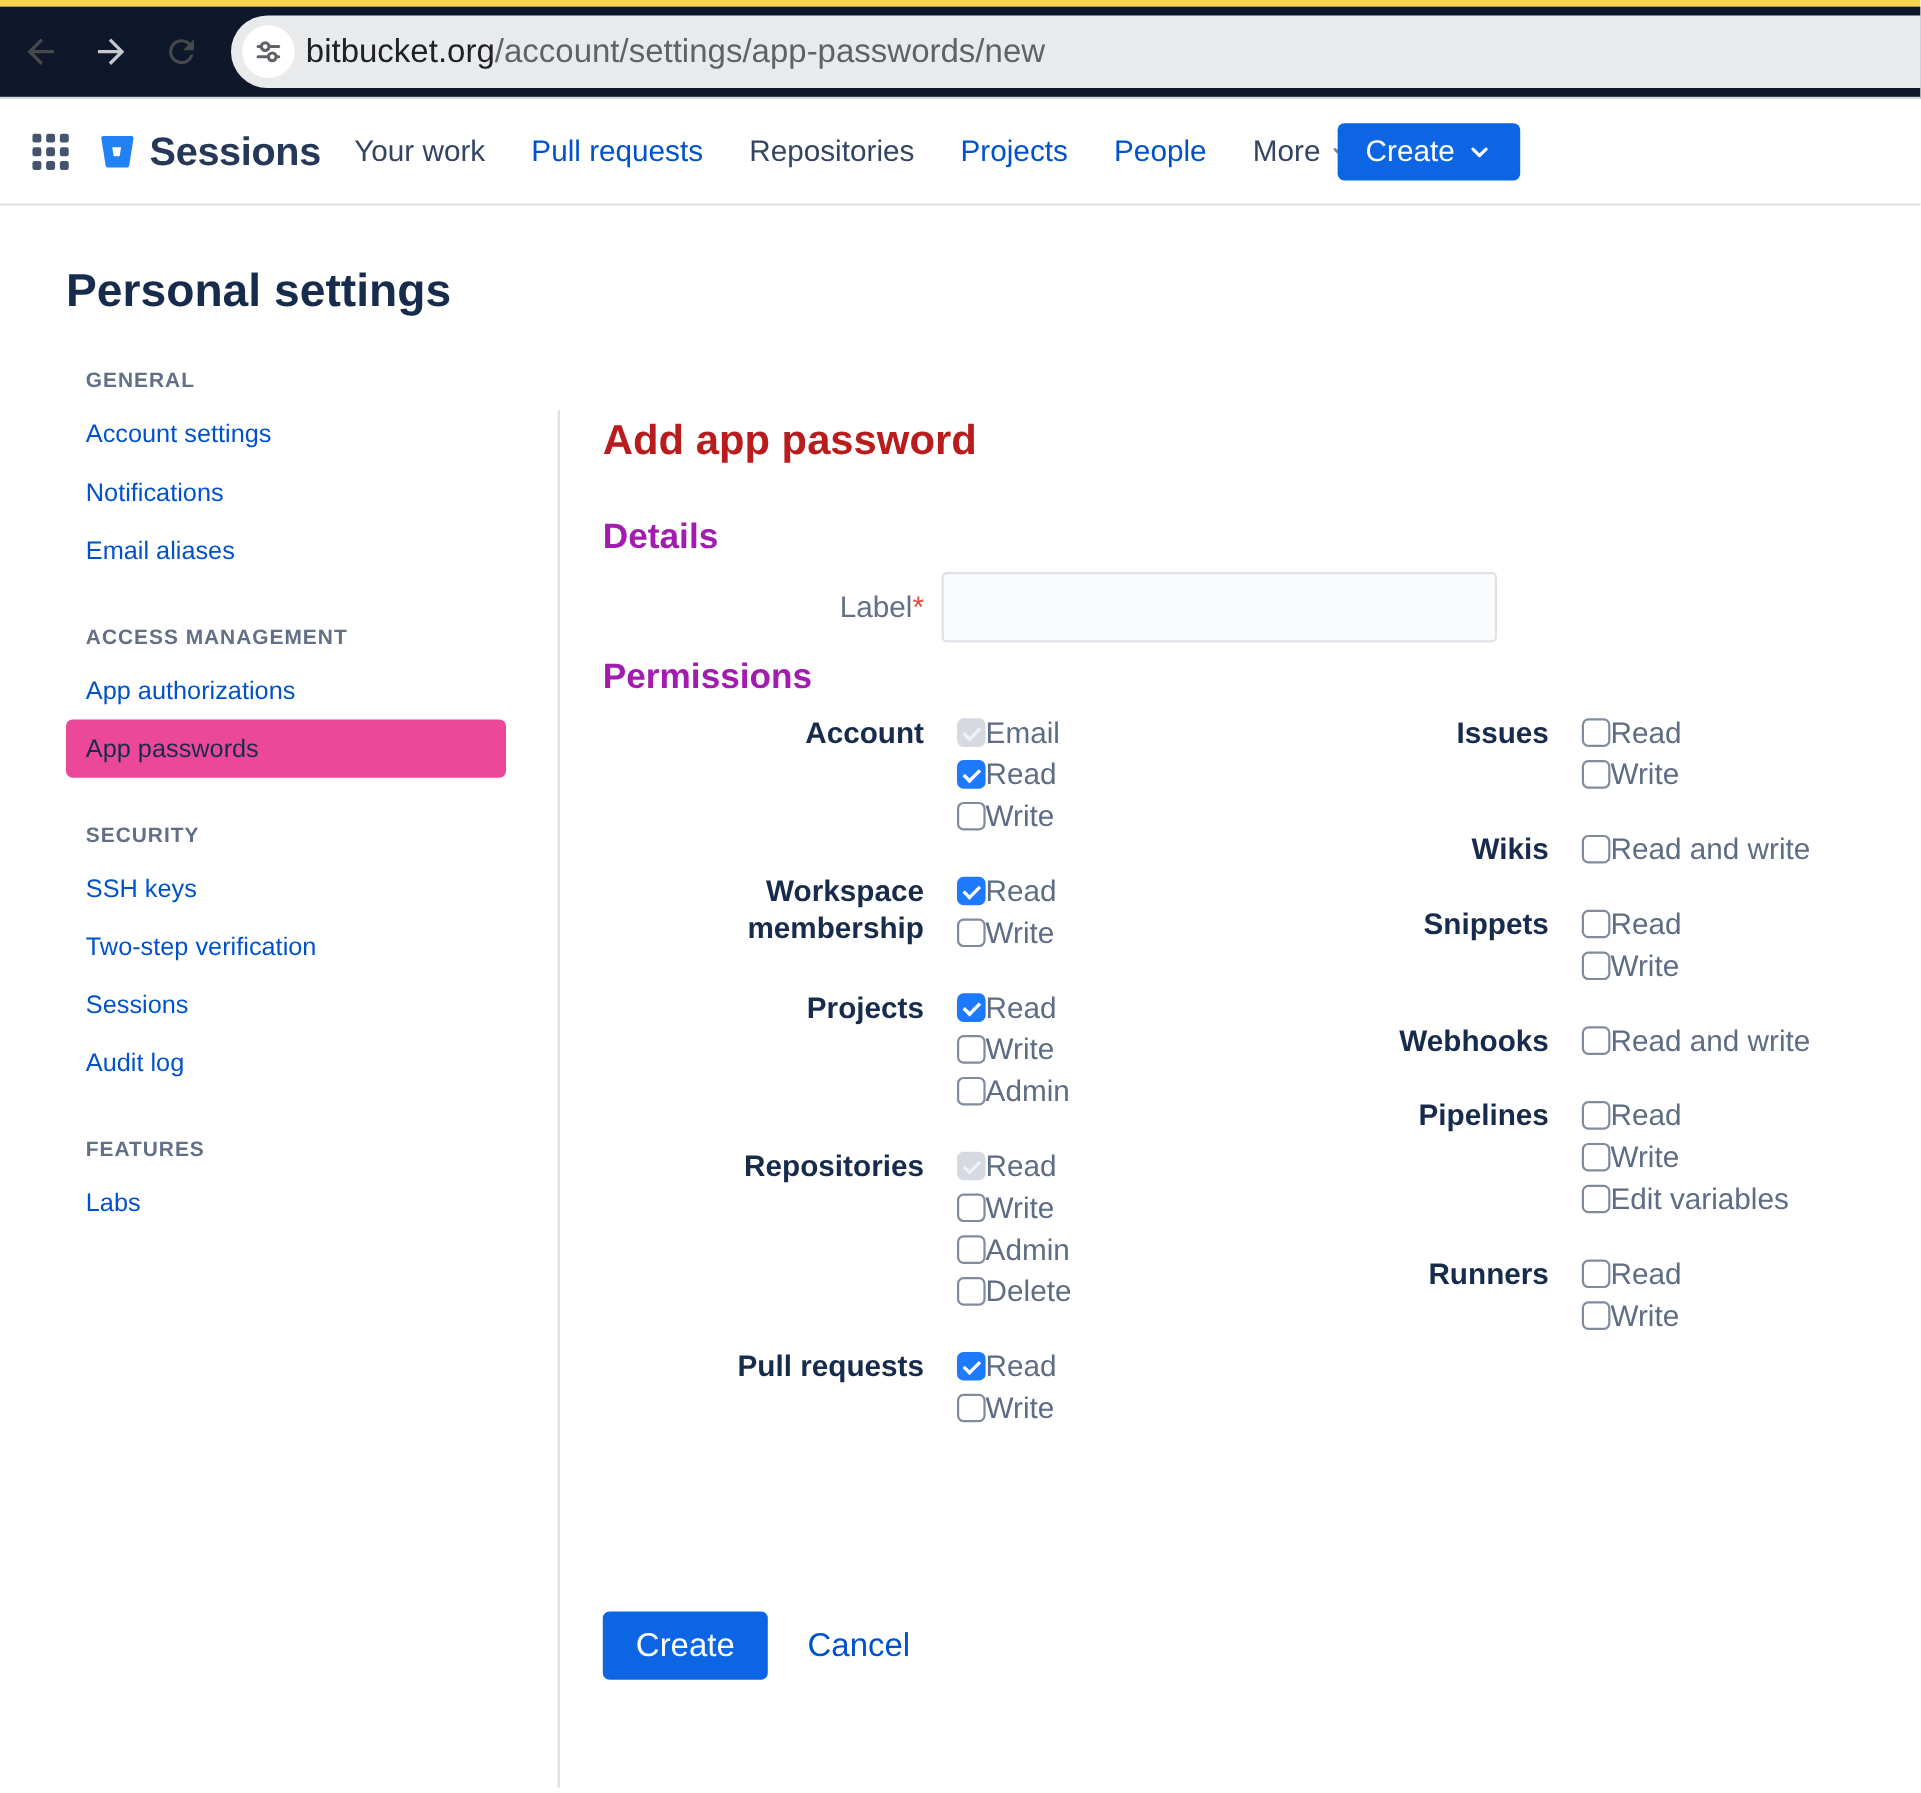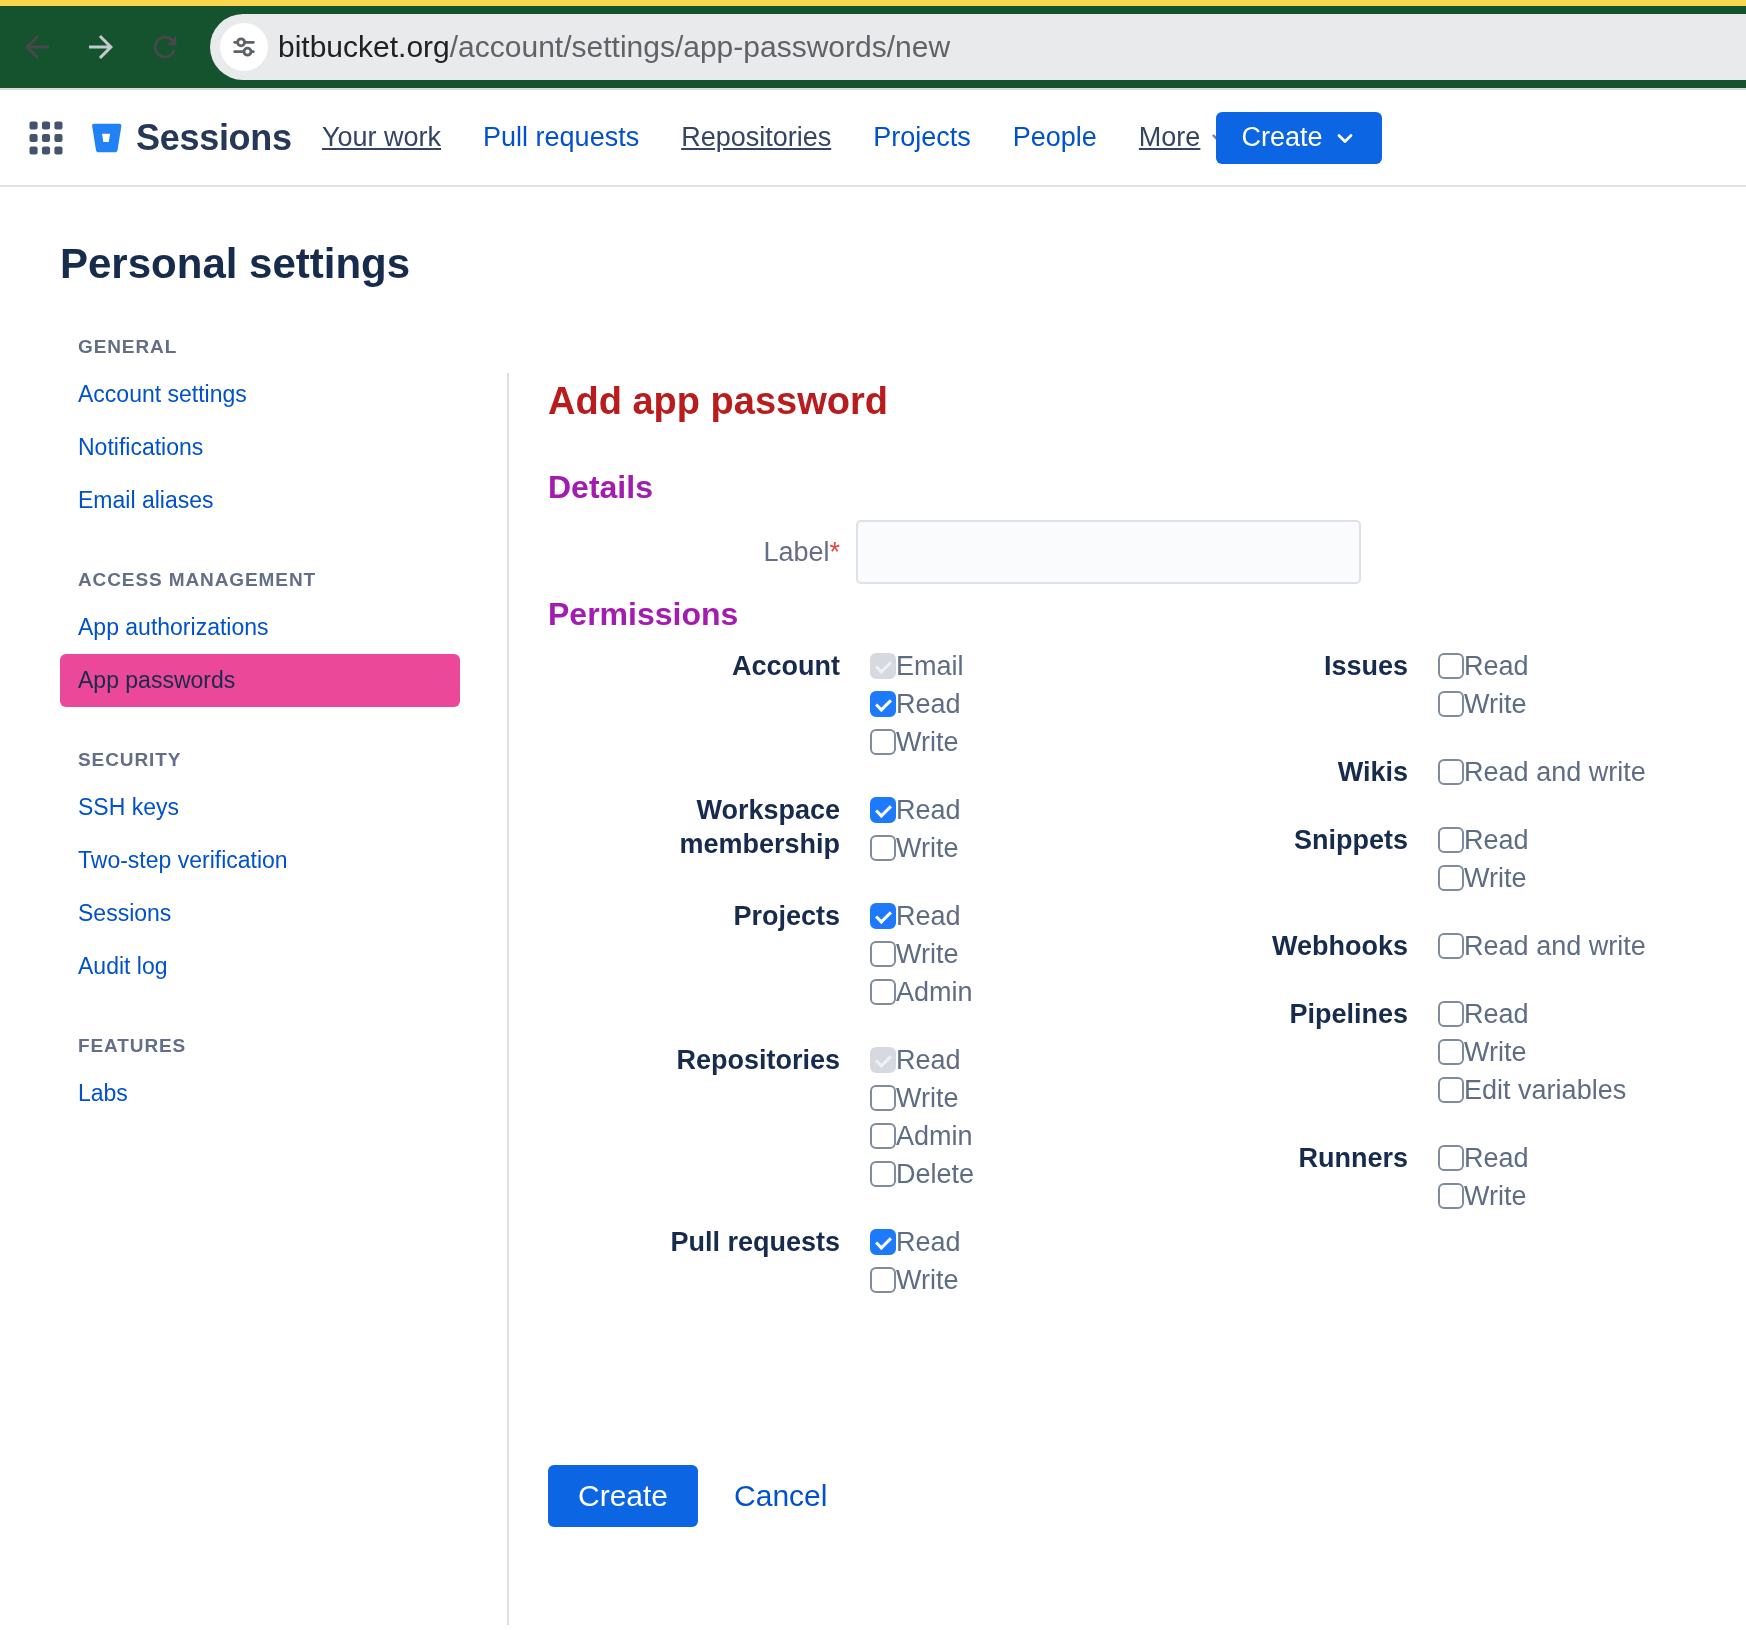--- a/index.html
+++ b/index.html
@@ -3,38 +3,38 @@
 <meta charset="utf-8">
 <style>
   html,body{margin:0;padding:0;}
   body{
     width:1746px;height:1630px;position:relative;overflow:hidden;
     background:#ffffff;font-family:"Liberation Sans",sans-serif;
     -webkit-font-smoothing:antialiased;
   }
   
   .top-stripe{position:absolute;top:0;left:0;right:0;height:6px;background:#F8D64E;}
-  .chrome{position:absolute;top:6px;left:0;right:0;height:82px;background:#14532d;border-bottom:2px solid #D8DBDE;}
+  .chrome{position:absolute;top:6px;left:0;right:0;height:82px;background:#0f172a;border-bottom:2px solid #D8DBDE;}
   .chrome .nav-ico{position:absolute;top:50%;transform:translateY(-50%);width:38px;height:38px;display:flex;align-items:center;justify-content:center;}
   .ico-back{left:18px;color:#46484B;}
   .ico-fwd{left:82px;color:#C5C8CC;}
   .ico-reload{left:146px;color:#46484B;}
   .url-pill{position:absolute;left:210px;right:-36px;top:8px;height:66px;border-radius:33px;background:#E9EAEC;}
   .site-chip{position:absolute;left:10px;top:9px;width:48px;height:48px;border-radius:50%;background:#fff;display:flex;align-items:center;justify-content:center;color:#5F6368;}
   .url-text{position:absolute;left:68px;top:0;height:66px;line-height:66px;font-size:30px;white-space:nowrap;}
   .url-host{color:#202124;}
   .url-path{color:#5F6368;}
   
   .navbar{position:absolute;top:90px;left:0;right:0;height:95px;background:#fff;border-bottom:2px solid #DFE2E5;}
   .grid-ico{position:absolute;left:28px;top:50%;transform:translateY(-50%);color:#44546F;display:flex;}
   .logo{position:absolute;left:86px;top:50%;transform:translateY(-50%);display:flex;align-items:center;}
   .logo-text{font-size:36px;font-weight:600;color:#253858;margin-left:10px;letter-spacing:-.3px;}
   .nav-links{position:absolute;left:322px;top:0;height:100%;display:flex;align-items:center;gap:42px;}
   .nav-link{font-size:27px;font-weight:500;cursor:pointer;display:flex;align-items:center;gap:8px;white-space:nowrap;}
-  .nav-navy{color:#344563;text-decoration:underline;}
+  .nav-navy{color:#344563;}
   .nav-blue{color:#0052CC;}
   .btn-create-nav{position:absolute;left:1216px;top:50%;transform:translateY(-50%);width:166px;height:52px;
     background:#0C66E4;border:none;border-radius:6px;color:#fff;font-size:27px;font-weight:500;
     display:flex;align-items:center;justify-content:center;gap:10px;cursor:pointer;font-family:inherit;}
   
   .page-title{position:absolute;left:60px;top:240px;margin:0;font-size:42px;font-weight:700;color:#172B4D;}
   .divider{position:absolute;left:507px;top:373px;width:2px;height:1252px;background:#DCDFE4;}
   
   .sidebar{position:absolute;left:60px;top:336px;width:400px;}
   .side-section{margin-bottom:42px;}

